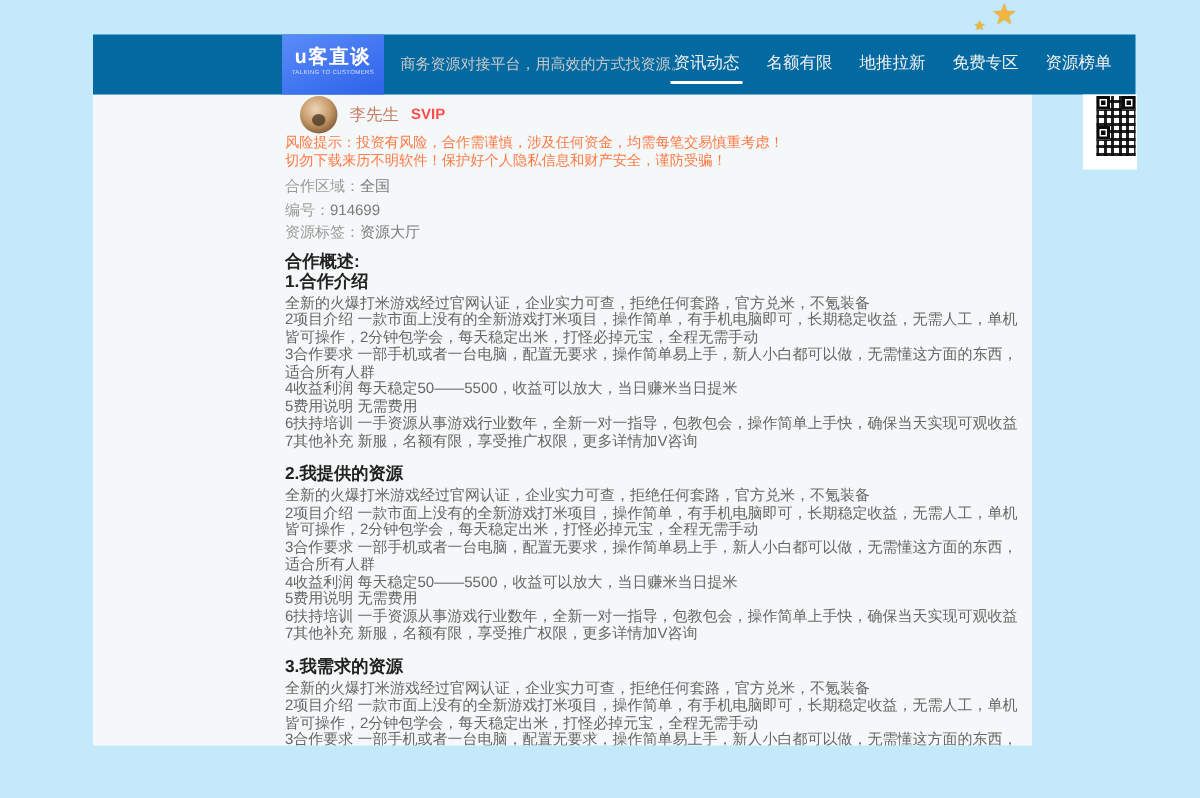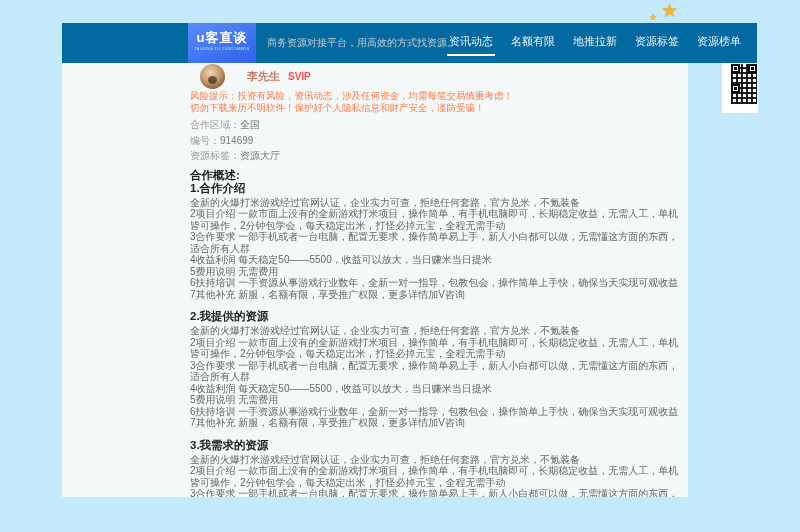--- a/index.html
+++ b/index.html
@@ -73,21 +73,21 @@
   .profile-row { display:flex; align-items:center; height:26px; }
   .avatar {
     width:25px; height:25px; border-radius:50%; margin-left:10px; flex:none;
     background:radial-gradient(circle at 42% 35%, #ecd6b8 0%, #c79b6a 45%, #7e5a38 80%, #4e3520 100%);
     position:relative; overflow:hidden;
   }
   .avatar::after {
     content:""; position:absolute; left:8px; top:12px; width:9px; height:8px;
     border-radius:50%; background:#3a2a1a; opacity:.7;
   }
-  .user-name { margin-left:22px; color:#c97b63; font-size:11px; font-weight:bold; }
+  .user-name { margin-left:8px; color:#c97b63; font-size:11px; font-weight:normal; }
   .vip-badge { margin-left:8px; color:#ff4d4d; font-size:10px; font-weight:bold; }
 
   .risk { margin-top:1px; color:#ff7a45; font-size:9.5px; line-height:11.5px; }
 
   .meta { margin-top:4px; font-size:10px; line-height:15.5px; color:#9a9a9a; }
   .meta .value { color:#7a7a7a; }
 
   .overview-heading { margin-top:5px; font-size:11.5px; font-weight:bold; color:#222; line-height:13px; }
 
   .section { margin-top:10px; }
@@ -104,21 +104,21 @@
 <div class="navbar">
   <div class="logo-box">
     <div class="logo-title">u客直谈</div>
     <div class="logo-sub">TALKING TO CUSTOMERS</div>
   </div>
   <div class="tagline">商务资源对接平台，用高效的方式找资源。</div>
   <div class="nav-items">
     <div class="nav-item active">资讯动态</div>
     <div class="nav-item">名额有限</div>
     <div class="nav-item">地推拉新</div>
-    <div class="nav-item">资源标签</div>
+    <div class="nav-item">免费专区</div>
     <div class="nav-item">资源榜单</div>
   </div>
 </div>
 
 <div class="qr-box">
   <div class="qr">
     <div class="f tl"></div>
     <div class="f tr"></div>
     <div class="f bl"></div>
   </div>
@@ -127,21 +127,21 @@
 <div class="card">
   <div class="content">
 
     <div class="profile-row">
       <div class="avatar"></div>
       <span class="user-name">李先生</span>
       <span class="vip-badge">SVIP</span>
     </div>
 
     <div class="risk">
-      <div>风险提示：投资有风险，资讯动态，涉及任何资金，均需每笔交易慎重考虑！</div>
+      <div>风险提示：投资有风险，合作需谨慎，涉及任何资金，均需每笔交易慎重考虑！</div>
       <div>切勿下载来历不明软件！保护好个人隐私信息和财产安全，谨防受骗！</div>
     </div>
 
     <div class="meta">
       <div><span>合作区域：</span><span class="value">全国</span></div>
       <div><span>编号：</span><span class="value">914699</span></div>
       <div><span>资源标签：</span><span class="value">资源大厅</span></div>
     </div>
 
     <div class="overview-heading">合作概述:</div>

